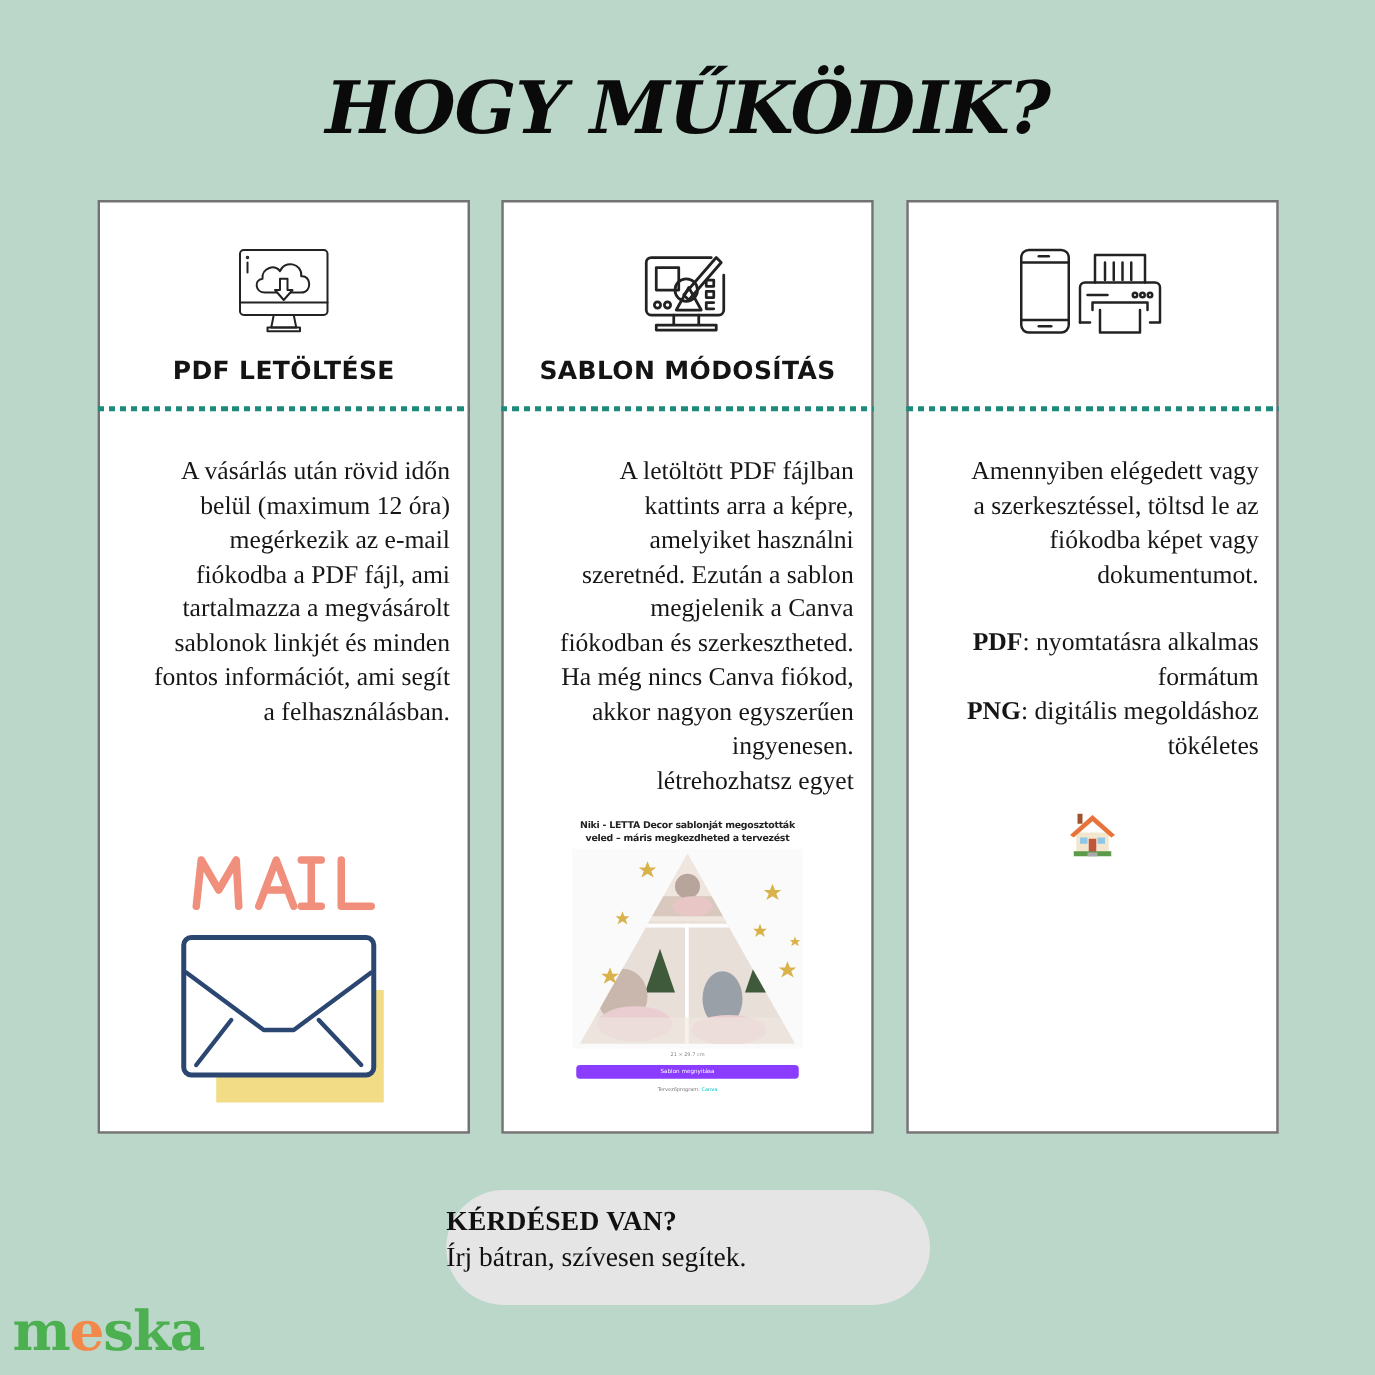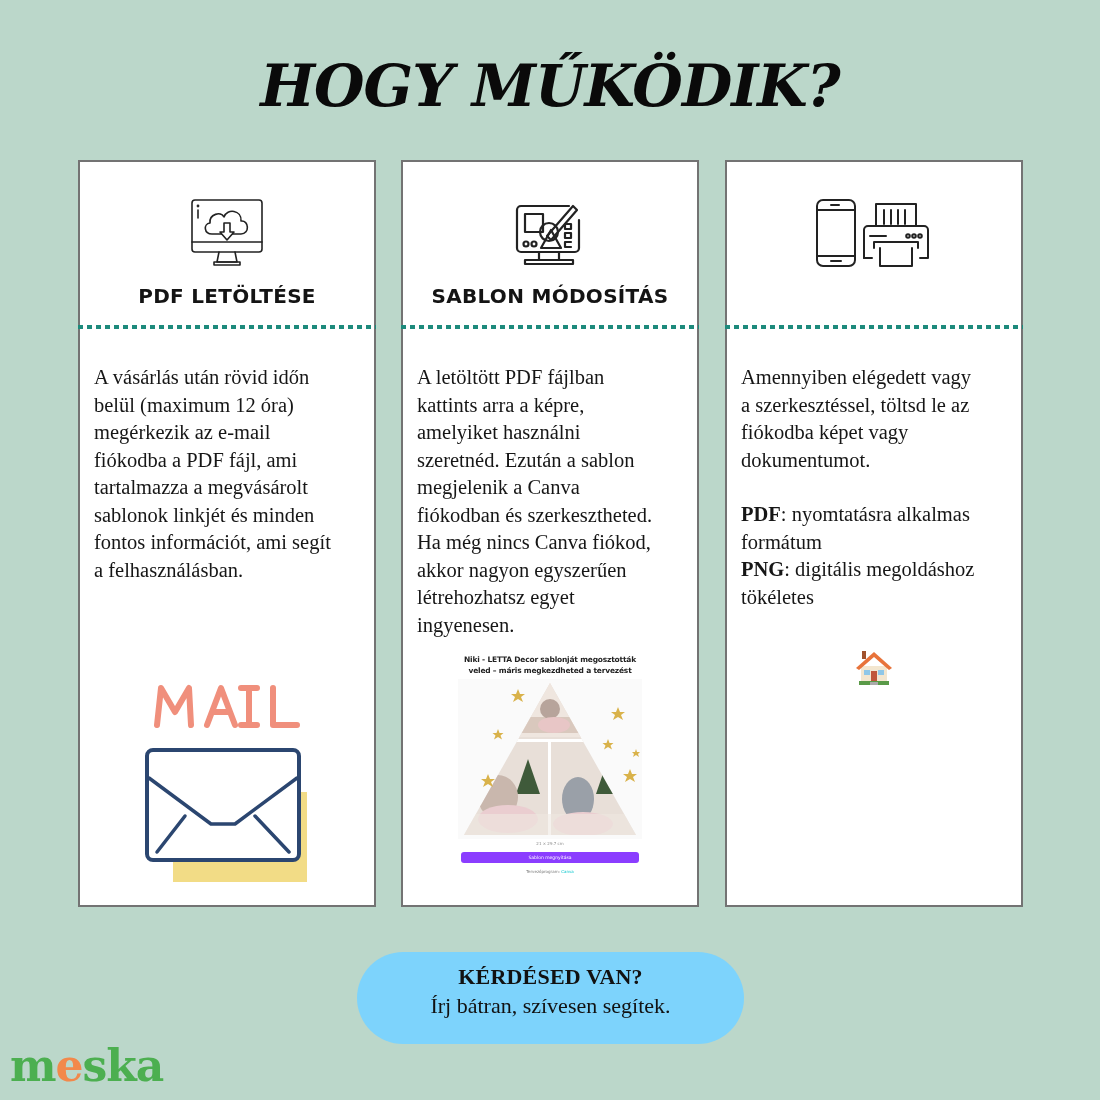--- a/index.html
+++ b/index.html
@@ -32,21 +32,21 @@
     position: absolute; top: 122px; left: 0; width: 100%; text-align: center;
     font-family: "DejaVu Sans", "Liberation Sans", sans-serif;
     font-size: 20px; font-weight: 600; letter-spacing: 0.3px; color: #141414;
   }
   .divider {
     position: absolute; top: 163px; left: -2px; right: -2px; height: 4px;
     background-image: repeating-linear-gradient(90deg, #1d8a7c 0 5px, transparent 5px 9px);
   }
   .body-text {
     position: absolute; top: 202px; left: 14px; right: 14px;
-    text-align: left; font-size: 20.5px; line-height: 27.5px; color: #161616;
+    text-align: right; font-size: 20.5px; line-height: 27.5px; color: #161616;
   }
   .body-text p { margin: 0; }
   .body-text .gap { height: 27px; }
   .body-text b { font-weight: bold; }
   .mail-art { position: absolute; top: 508px; left: 50%; transform: translateX(-50%); width: 200px; height: 220px; }
   .canva-preview { position: absolute; top: 492px; left: 50%; transform: translateX(-50%); width: 196px; height: 235px; }
   .canva-title {
     font-family: "DejaVu Sans", sans-serif; font-size: 7.5px; font-weight: bold;
     text-align: center; line-height: 11px; color: #222; letter-spacing: -0.2px;
   }
@@ -56,21 +56,21 @@
     margin: 6px auto 0; width: 178px; height: 11px; background: #8b3dff; border-radius: 3px;
     color: #fff; font-family: "DejaVu Sans", sans-serif; font-size: 4.5px; text-align: center; line-height: 11px;
   }
   .canva-foot { font-family: "DejaVu Sans", sans-serif; font-size: 4px; text-align: center; color: #777; margin-top: 6px; }
   .canva-foot span { color: #00c4cc; }
   .house-icon { position: absolute; top: 486px; left: 50%; transform: translateX(-50%); width: 40px; height: 40px; }
   .home-print { position: absolute; top: 530px; left: 10px; right: 10px; text-align: center; font-size: 20.5px; line-height: 27.5px; color: #161616; }
   .home-print .hp-title { font-weight: bold; font-size: 21px; letter-spacing: 0.2px; }
   .cta {
     position: absolute; left: 357px; top: 952px; width: 387px; height: 92px;
-    background: #7dd3fc; border-radius: 46px; text-align: center;
+    background: #e5e5e5; border-radius: 46px; text-align: left;
     padding-top: 11px;
   }
   .cta-title { font-weight: bold; font-size: 22px; line-height: 28px; color: #111; letter-spacing: 0.2px; }
   .cta-sub { font-size: 22px; line-height: 30px; color: #111; }
   .logo {
     position: absolute; left: 10px; top: 1040px;
     font-family: "DejaVu Serif", "Liberation Serif", serif; font-weight: bold;
     font-size: 44px; color: #4caf50; letter-spacing: -1px;
   }
   .logo .e { color: #f2894b; }
@@ -144,22 +144,22 @@
   <div class="divider"></div>
   <div class="body-text">
     <p>A letöltött PDF fájlban</p>
     <p>kattints arra a képre,</p>
     <p>amelyiket használni</p>
     <p>szeretnéd. Ezután a sablon</p>
     <p>megjelenik a Canva</p>
     <p>fiókodban és szerkesztheted.</p>
     <p>Ha még nincs Canva fiókod,</p>
     <p>akkor nagyon egyszerűen</p>
+    <p>ingyenesen.</p>
     <p>létrehozhatsz egyet</p>
-    <p>ingyenesen.</p>
   </div>
   <div class="canva-preview">
     <div class="canva-title">
       <div>Niki - LETTA Decor sablonját megosztották</div>
       <div>veled – máris megkezdheted a tervezést</div>
     </div>
     <div class="canva-img">
       <svg width="184" height="160" viewBox="0 0 184 160">
         <defs>
           <clipPath id="tri">

